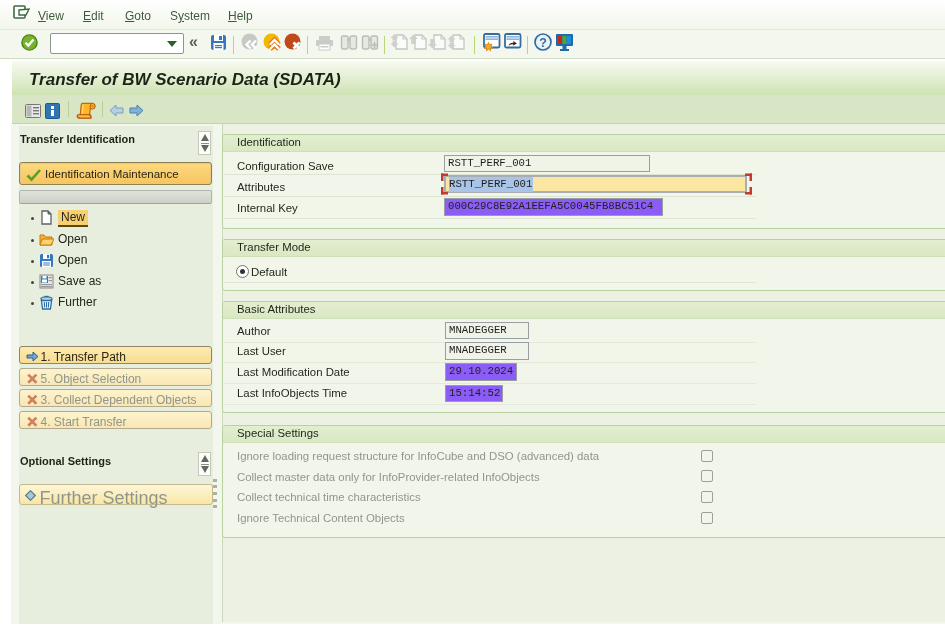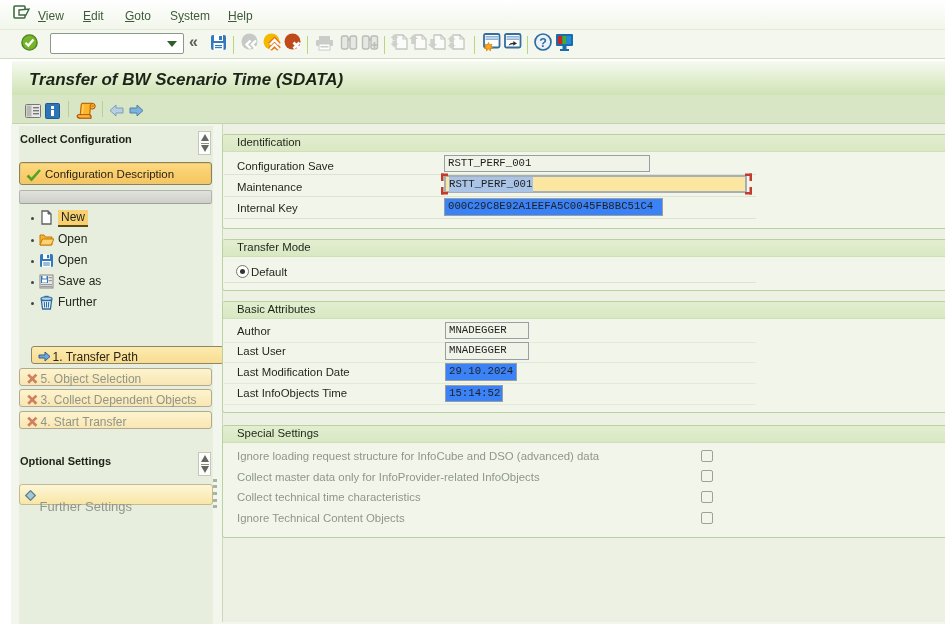--- a/index.html
+++ b/index.html
@@ -41,37 +41,37 @@
 #cfgbtn span { position:absolute; left:25px; top:5px; font-size:11.5px; color:#2b2516; }
 #greybar { left:19px; top:190px; width:193px; height:14px; background:linear-gradient(#e0e2dc,#cdd0c8); border:1px solid #b2b5af; border-bottom-color:#9fa29c; border-radius:2px; }
 
 .navrow { position:absolute; left:26px; height:20px; font-size:12px; color:#22271d; white-space:nowrap; }
 .navrow .bullet { position:absolute; left:5px; top:8px; width:3px; height:3px; background:#444; border-radius:50%; }
 .navrow .ico { position:absolute; left:13px; top:1px; width:15px; height:15px; }
 .navrow .lbl { position:absolute; left:32px; top:1px; }
 .newhl { background:#f8d072; padding:0 3px 1px 3px; border-bottom:2px solid #564a12; }
 
 .stepbtn { position:absolute; left:19px; width:193px; height:18px; border-radius:3px; font-size:12px; white-space:nowrap; }
-.stepbtn.active { background:linear-gradient(#fcebae,#f8dc92); border:1px solid #8f8568; color:#2b2516;margin-left:12px; }
+.stepbtn.active { background:linear-gradient(#fcebae,#f8dc92); border:1px solid #8f8568; color:#2b2516; }
 .stepbtn.inactive { background:linear-gradient(#fdf4cd,#f9e6b4); border:1px solid #b3a98e; color:#8f968b; }
 .stepbtn .ic { position:absolute; left:6px; top:3px; width:13px; height:13px; }
 .stepbtn .tx { position:absolute; left:20.5px; top:2.5px; }
 
 #furtherbtn { left:19px; top:484px; width:194px; height:21px; background:linear-gradient(#fdf6d8,#f9e6a6); border:1px solid #c5b98e; border-radius:3px; }
-#furtherbtn .tx { position:absolute; left:19.5px; top:14px; font-size:13px; color:#8f968b; }
+#furtherbtn .tx { position:absolute; left:19.5px; top:3px; font-size:18px; color:#8f968b; }
 
 
 .group { position:absolute; left:222px; width:760px; background:#f2f6ea; border:1px solid #b9d0a0; border-radius:3px; }
 .ghead { height:17px; background:linear-gradient(#e3eed0,#d9e8c3); border-bottom:1px solid #cfe0b8; border-radius:2px 2px 0 0; padding:0.5px 0 0 14px; font-size:11.4px; color:#1c2418; }
 .glabel { position:absolute; left:15px; font-size:11.4px; color:#23281e; white-space:nowrap; }
 .gline { position:absolute; left:1px; width:532px; height:1px; background:#dde5d2; }
 
 .field { position:absolute; font-family:"Liberation Mono", monospace; font-size:10.7px; color:#1f1f1f; padding:1px 14px 0 3px; white-space:nowrap; }
 .ro { background:#eff3e8; border:1.5px solid #979fa2; }
-.roW { background:#3b82f6; border:1.5px solid #979fa2; }
+.roW { background:#8b5cf6; border:1.5px solid #979fa2; }
 .desc { background:#fbe7a2; border:2px solid #a9aeb3; }
 .sel { background:#a9c4e6; display:inline-block; padding:1px 1px 1.5px 0; margin-top:-1px; }
 
 
 .radio { position:absolute; width:13px; height:13px; border-radius:50%; background:#fff; border:1px solid #707a6a; }
 .radio .dot { position:absolute; left:3px; top:3px; width:5px; height:5px; border-radius:50%; background:#333; }
 .cb { position:absolute; width:12px; height:12px; background:transparent; border:1.5px solid #99a399; border-radius:2px; }
 .greytxt { color:#8f968b; }
 </style>
 </head>
@@ -178,21 +178,21 @@
 <svg class="abs" style="left:555px;top:33px" width="19" height="18" viewBox="0 0 19 18">
   <rect x="1" y="1" width="17" height="12" rx="1" fill="#1b6cab"></rect>
   <rect x="3" y="3" width="4.3" height="8" fill="#cc2222"></rect>
   <rect x="7.3" y="3" width="4.3" height="8" fill="#44aa33"></rect>
   <rect x="11.6" y="3" width="4.4" height="8" fill="#2288dd"></rect>
   <rect x="7.5" y="13" width="4" height="3" fill="#1b6cab"></rect>
   <rect x="5" y="16" width="9" height="2" fill="#1b6cab"></rect>
 </svg>
 
 <div class="abs" id="titleband"></div>
-<div class="abs" id="titletxt">Transfer of BW Scenario Time (SDATA)</div>
+<div class="abs" id="titletxt">Transfer of BW Scenario Data (SDATA)</div>
 <div class="abs" id="appbar"></div>
 <svg class="abs" style="left:25px;top:104px" width="16" height="14" viewBox="0 0 16 14">
   <rect x="0.5" y="0.5" width="15" height="13" fill="#e8e8e8" stroke="#777" rx="1"></rect>
   <rect x="1.5" y="1.5" width="5" height="11" fill="#b5b8b3"></rect>
   <rect x="8" y="3" width="6" height="1.4" fill="#777"></rect>
   <rect x="8" y="6" width="6" height="1.4" fill="#777"></rect>
   <rect x="8" y="9" width="6" height="1.4" fill="#777"></rect>
 </svg>
 <svg class="abs" style="left:45px;top:103px" width="15" height="16" viewBox="0 0 15 16">
   <rect x="0.5" y="0.5" width="14" height="15" fill="#2f74b5" rx="1" stroke="#1d5a95"></rect>
@@ -213,32 +213,32 @@
   <path d="M8 2 L2 7.5 L8 13 L8 10 L15 10 L15 5 L8 5 Z" fill="#b8cfe2" stroke="#7a9ebd" stroke-width="1"></path>
 </svg>
 <svg class="abs" style="left:128px;top:103px" width="17" height="15" viewBox="0 0 17 15">
   <path d="M9 2 L15 7.5 L9 13 L9 10 L2 10 L2 5 L9 5 Z" fill="#7fb2d8" stroke="#4a80ad" stroke-width="1"></path>
 </svg>
 
 <div class="abs" id="content"></div>
 <div class="abs" id="sidebar"></div>
 <div class="abs" id="mainpanel"></div>
 
-<div class="abs sideheader" style="left:20px;top:133px">Collect Configuration</div>
+<div class="abs sideheader" style="left:20px;top:133px">Transfer Identification</div>
 <div class="spinner" style="left:198px;top:131px">
     <div class="t up"></div>
     <div class="bar"></div>
     <div class="t dn"></div>
   </div>
 
 <div class="abs" id="cfgbtn">
   <svg style="position:absolute;left:5px;top:4px" width="17" height="15" viewBox="0 0 17 15">
     <path d="M2.5 8.5 L6.5 12.5 L15 3" stroke="#55a125" stroke-width="2.6" fill="none"></path>
   </svg>
-  <span>Configuration Description</span>
+  <span>Identification Maintenance</span>
 </div>
 <div class="abs" id="greybar"></div>
 
 <div class="navrow" style="top:209px">
   <div class="bullet"></div>
   <svg class="ico" viewBox="0 0 15 15">
       <path d="M3 1 L9 1 L12 4 L12 14 L3 14 Z" fill="#fff" stroke="#5f6360" stroke-width="1.3"></path>
       <path d="M9 1 L9 4 L12 4 Z" fill="#5f6360" stroke="#5f6360" stroke-width="1"></path>
     </svg>
   <span class="lbl"><span class="newhl">New</span></span>
@@ -334,21 +334,21 @@
   <rect y="26" width="4" height="3" fill="#a8b49e"></rect>
 </svg>
 
 <div class="group" style="top:134px;height:95px">
   <div class="ghead">Identification</div>
   <div class="gline" style="top:39px"></div>
   <div class="gline" style="top:61px"></div>
   <div class="gline" style="top:83px"></div>
 </div>
 <div class="abs glabel" style="top:160px">Configuration Save</div>
-<div class="abs glabel" style="top:181px">Maintenance</div>
+<div class="abs glabel" style="top:181px">Attributes</div>
 <div class="abs glabel" style="top:202px">Internal Key</div>
 <div class="field ro" style="left:444px;top:155px;width:206px;height:17px">RSTT_PERF_001</div>
 <div class="field desc" style="left:444px;top:175px;width:303px;height:18px"><span class="sel">RSTT_PERF_001</span></div>
 <div class="field roW" style="left:444px;top:198px;width:219px;height:18px">000C29C8E92A1EEFA5C0045FB8BC51C4</div>
 
 <svg class="abs" style="left:441px;top:173px" width="311" height="22" viewBox="0 0 311 22">
   <g fill="#c23b2e">
     <rect x="0" y="0.5" width="7" height="2.5"></rect>
       <rect x="0" y="0.5" width="2.5" height="7.5"></rect>
     <rect x="0" y="19" width="7" height="2.5"></rect>

